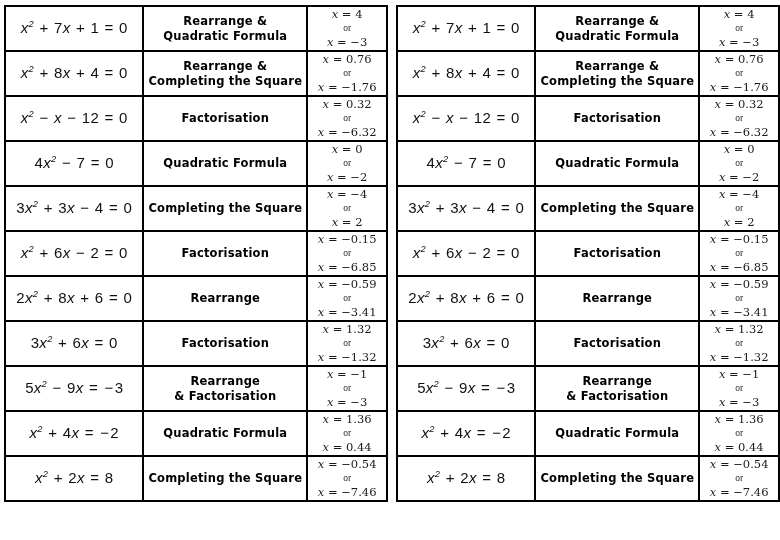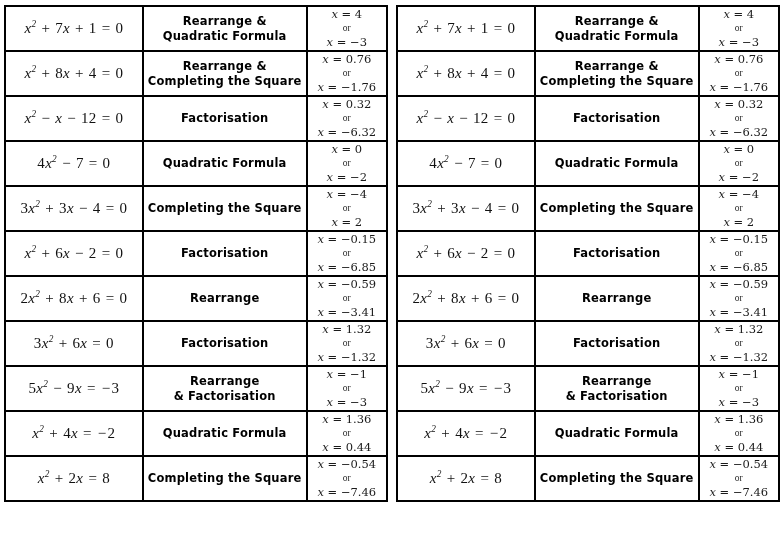--- a/index.html
+++ b/index.html
@@ -44,21 +44,21 @@
     box-sizing: border-box;
     background: #ffffff;
   }
   
   col.c-eq     { width: 143px; }
   col.c-method { width: 152px; }
   col.c-ans    { width: 84px; }
 
   
   .eq {
-    font-family: Liberation Serif, serif;
+    font-family: Liberation Sans, sans-serif;
     font-size: 15px;
     color: #111111;
     line-height: 1.1;
     letter-spacing: 0.3px;
     white-space: nowrap;
   }
   .eq .v { font-style: italic; }
   .eq sup {
     font-size: 0.62em;
     vertical-align: super;

